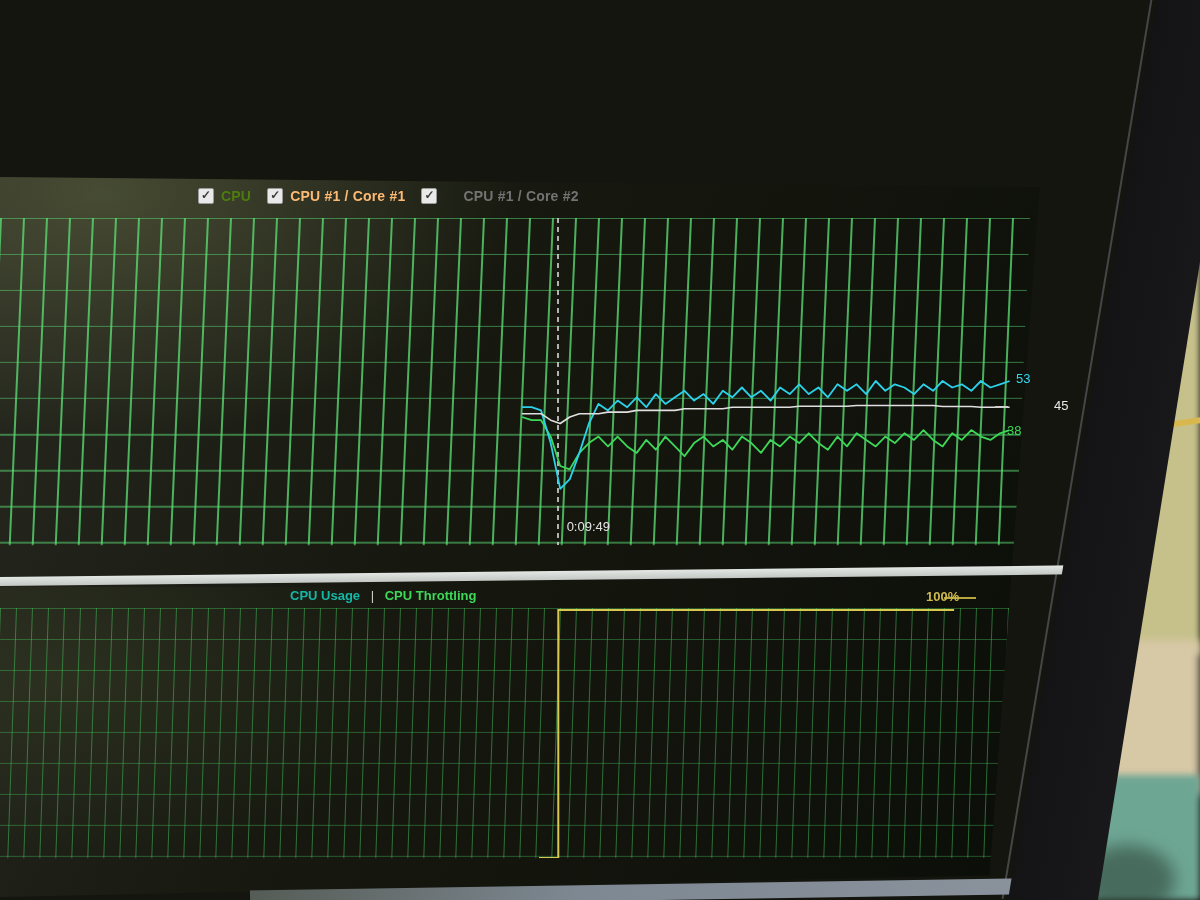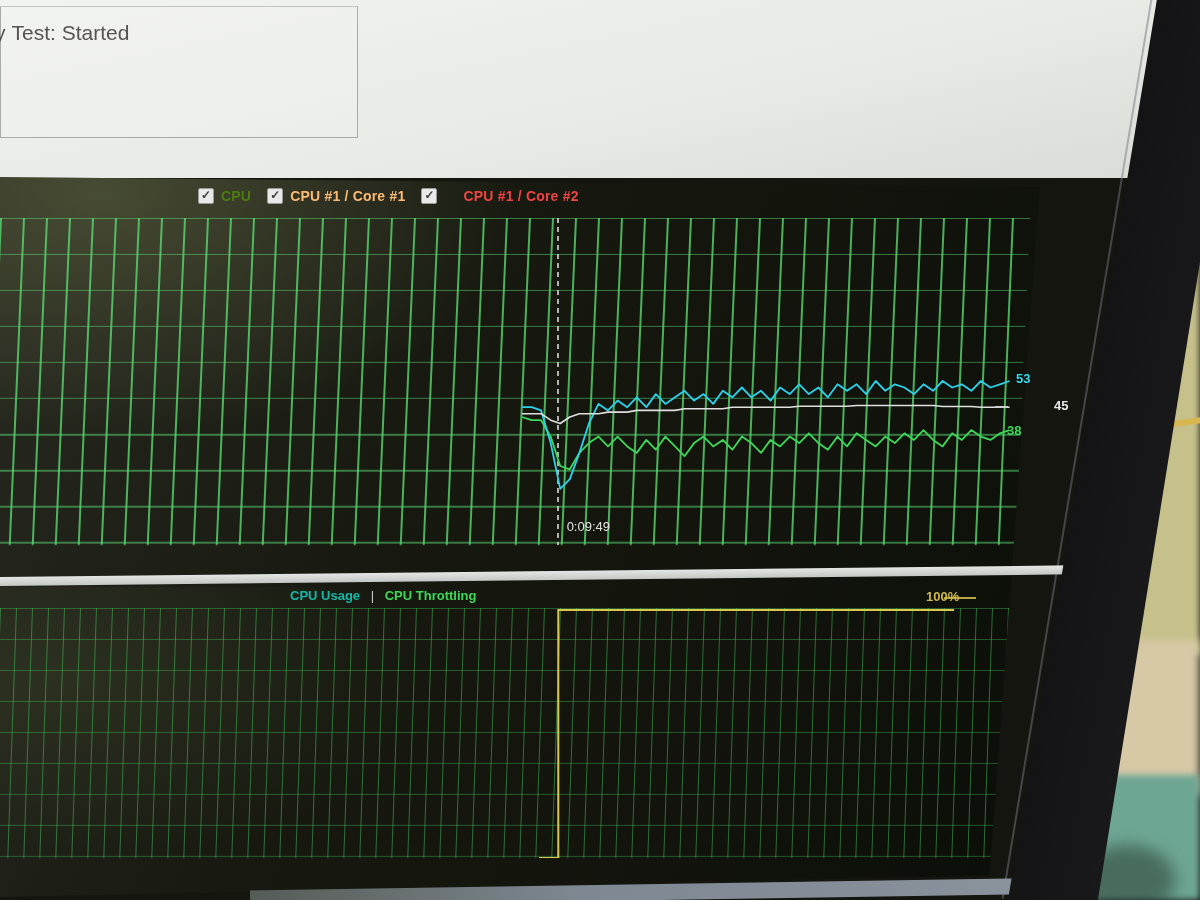--- a/index.html
+++ b/index.html
@@ -60,21 +60,21 @@
        repeating-linear-gradient(90deg,rgba(70,200,95,0.5) 0 1.2px,transparent 1.2px 16px),
        repeating-linear-gradient(180deg,rgba(70,200,95,0.38) 0 1px,transparent 1px 31px);
      transform:skewX(-2deg);transform-origin:top left;filter:blur(0.3px);}
 
   .temp-svg{position:absolute;left:0;top:41px;}
   .usage-svg{position:absolute;left:0;top:431px;}
 
   .time-label{position:absolute;left:480px;top:519px;width:130px;text-align:right;
               font-size:13px;color:#e3e3e3;z-index:6;}
 
-  .value-label{position:absolute;font-size:13px;font-weight:bold;z-index:7;}
+  .value-label{position:absolute;font-size:13px;font-weight:normal;z-index:7;}
   .vl-0{left:1016px;top:371px;}
   .vl-1{left:1012px;top:398px;margin-left:42px;}
   .vl-2{left:1007px;top:423px;}
   .tick45{position:absolute;left:995px;top:406px;width:13px;height:2px;background:#cfcfcf;z-index:7;}
 
   .separator-strip{position:absolute;left:-10px;top:571px;width:1110px;height:9px;
        background:linear-gradient(180deg,#e4e8e4,#c4c8c4);transform:rotate(-0.62deg);z-index:5;}
 
   .usage-header{position:absolute;left:290px;top:588px;font-size:13px;font-weight:bold;z-index:6;white-space:nowrap;}
   .usage-sep{color:#cfcfcf;margin:0 7px;font-weight:normal;}
@@ -96,27 +96,20 @@
   <div class="bg-road3"></div>
   <div class="bg-redmark"></div>
   <div class="bg-beige"></div>
   <div class="bg-teal"></div>
   <div class="bg-teal-smudge"></div>
 </div>
 <div class="bezel"></div>
 
 <div class="screen">
 
-  <div class="light-region">
-    <div class="status-panel">
-      <div class="status-text">
-        <span class="frag">y</span><span>Test: Started</span>
-      </div>
-    </div>
-  </div>
   <div class="screen-edge-line"></div>
 
   <div class="monitor-block">
     <div class="glare1"></div>
     <div class="glare2"></div>
 
     <div class="grid1"></div>
     <svg id="temp-svg" class="temp-svg" width="1030" height="327" viewBox="0 0 1030 327">
         <line x1="558" x2="558" y1="0" y2="327" stroke="#d9d9d9" stroke-width="1.6" stroke-dasharray="5 4"></line>
         <polyline points="522.0,199.0 531.6,202.2 541.1,202.2 550.7,218.6 560.2,248.0 569.8,251.3 579.4,234.9 588.9,225.1 598.5,218.6 608.0,228.4 617.6,218.6 627.2,228.4 636.7,234.9 646.3,221.9 655.8,231.7 665.4,218.6 675.0,228.4 684.5,238.2 694.1,225.1 703.6,218.6 713.2,228.4 722.8,221.9 732.3,231.7 741.9,218.6 751.4,225.1 761.0,234.9 770.6,221.9 780.1,228.4 789.7,218.6 799.2,225.1 808.8,215.3 818.4,225.1 827.9,231.7 837.5,218.6 847.0,228.4 856.6,215.3 866.2,221.9 875.7,228.4 885.3,218.6 894.8,225.1 904.4,215.3 914.0,221.9 923.5,212.1 933.1,221.9 942.6,228.4 952.2,215.3 961.8,221.9 971.3,212.1 980.9,218.6 990.4,221.9 1000.0,215.3 1009.6,212.1" fill="none" stroke="#3ed859" stroke-width="1.8" stroke-linejoin="round"></polyline>
@@ -134,21 +127,21 @@
     <div class="legend-item">
       <span class="checkbox">✓</span>
       <span class="legend-label" style="color: #4d7c0f;">CPU</span>
     </div>
     <div class="legend-item">
       <span class="checkbox">✓</span>
       <span class="legend-label" style="color: #fdba74;">CPU #1 / Core #1</span>
     </div>
     <div class="legend-item">
       <span class="checkbox">✓</span>
-      <span class="legend-label" style="color: #ef4444; margin-left: 26px;">CPU #1 / Core #2</span>
+      <span class="legend-label" style="color: #737373; margin-left: 26px;">CPU #1 / Core #2</span>
     </div>
   </div>
 
   <div class="value-label vl-0" style="color: rgb(53, 216, 238);">53</div>
   <div class="tick45"></div>
   <div class="value-label vl-1" style="color: rgb(233, 233, 233);">45</div>
   <div class="value-label vl-2" style="color: rgb(62, 216, 89);">38</div>
 
   <div class="time-label">0:09:49</div>
 

